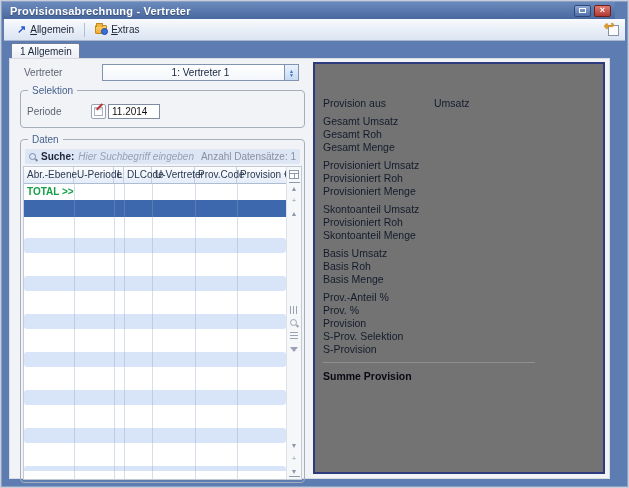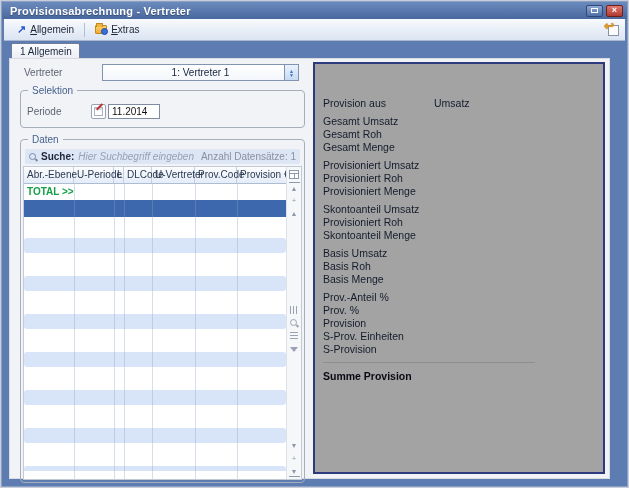--- a/index.html
+++ b/index.html
@@ -2,21 +2,21 @@
 <html><head>
 <meta charset="utf-8">
 <style>
   * { margin:0; padding:0; box-sizing:border-box; }
   html,body { width:629px; height:488px; }
   body { font-family:"Liberation Sans", sans-serif; background:#d9dce2; }
   .frame { width:629px; height:488px; padding:1px; background:#c9ced8; }
   .window { position:relative; width:627px; height:486px; background:#5d7cb1; border:1px solid #8aa0c6; overflow:hidden; }
 
   
-  .titlebar { position:absolute; left:0; top:0; right:0; height:17px;
+  .titlebar { position:absolute; left:0; top:0; right:12px; height:17px;
     background:linear-gradient(#6b8abc,#48689f); display:flex; align-items:center; padding:0 4px 0 8px; }
   .title { color:#fff; font-size:11px; font-weight:bold; letter-spacing:.2px; text-shadow:0 1px 1px rgba(0,0,0,.35); flex:1; white-space:nowrap; overflow:hidden; }
   .winbtns { display:flex; gap:3px; }
   .wbtn { width:17px; height:12px; border-radius:2px; display:flex; align-items:center; justify-content:center; cursor:default; }
   .wbtn.min { background:linear-gradient(#8fa9d6,#4e6ea6); border:1px solid #2e4878; }
   .wbtn.min .rect { width:7px; height:5px; border:1px solid #fff; background:transparent; }
   .wbtn.close { background:linear-gradient(#e07a70,#b03a32); border:1px solid #6f1f1a; color:#fff; font-size:9px; font-weight:bold; line-height:1; }
 
   
   .menubar { position:absolute; left:2px; right:2px; top:17px; height:22px;
@@ -98,21 +98,21 @@
   .grid-ic::after { content:""; position:absolute; left:4px; top:2px; bottom:0; width:1px; background:#8e99ad; }
   .bar-top { border-top:1px solid #8e99ad; }
   .bar-bot { border-bottom:1px solid #8e99ad; }
   .g-spacer { flex:1; }
   .cols3 { width:8px; height:8px; background:repeating-linear-gradient(90deg,#99a3b5 0 1px,transparent 1px 3px); }
   .rows3 { width:8px; height:8px; background:repeating-linear-gradient(#99a3b5 0 1px,transparent 1px 3px); }
   .mag.gray::before { border-color:#99a3b5; } .mag.gray::after { background:#99a3b5; }
   .funnel { width:0; height:0; border-left:4px solid transparent; border-right:4px solid transparent; border-top:5px solid #99a3b5; }
 
   
-  .right-panel { position:absolute; left:303px; top:3px; width:292px; height:412px; background:#a3a3a3; border:2px solid #2d3a7e; overflow:hidden; }
+  .right-panel { position:absolute; left:303px; top:3px; width:292px; height:412px; background:#737373; border:2px solid #2d3a7e; overflow:hidden; }
   .detail { padding:32px 0 0 8px; }
   .d-row { display:flex; height:13px; align-items:center; }
   .d-row.gap { margin-top:5px; }
   .d-lbl { font-size:10.5px; color:#141c2c; white-space:nowrap; }
   .d-val { position:absolute; left:111px; font-size:10.5px; color:#141c2c; }
   .d-row { position:relative; }
   .d-divider { width:212px; border-top:1px solid #8f8f8f; margin:7px 0 0 0; }
   .d-summe { margin-top:7px; font-size:10.5px; font-weight:bold; color:#0a0a14; }
 </style>
 </head>
@@ -302,21 +302,21 @@
         <div class="d-row gap">
               <span class="d-lbl">Prov.-Anteil %</span>
             </div>
         <div class="d-row">
               <span class="d-lbl">Prov. %</span>
             </div>
         <div class="d-row">
               <span class="d-lbl">Provision</span>
             </div>
         <div class="d-row">
-              <span class="d-lbl">S-Prov. Einheiten</span>
+              <span class="d-lbl">S-Prov. Selektion</span>
             </div>
         <div class="d-row">
               <span class="d-lbl">S-Provision</span>
             </div>
         <div class="d-divider"></div>
         <div class="d-summe">Summe Provision</div>
       </div>
     </div>
 
   </div>

